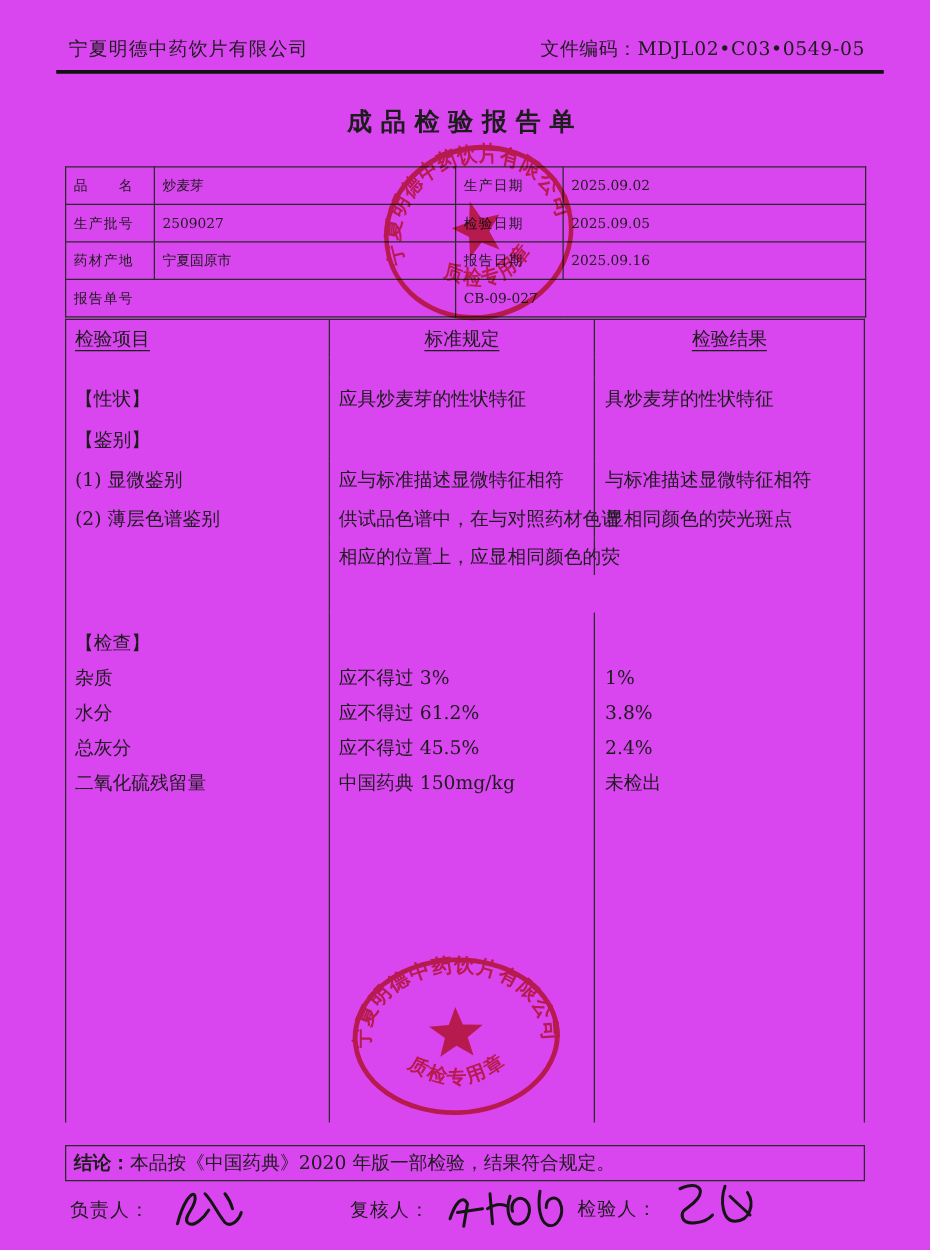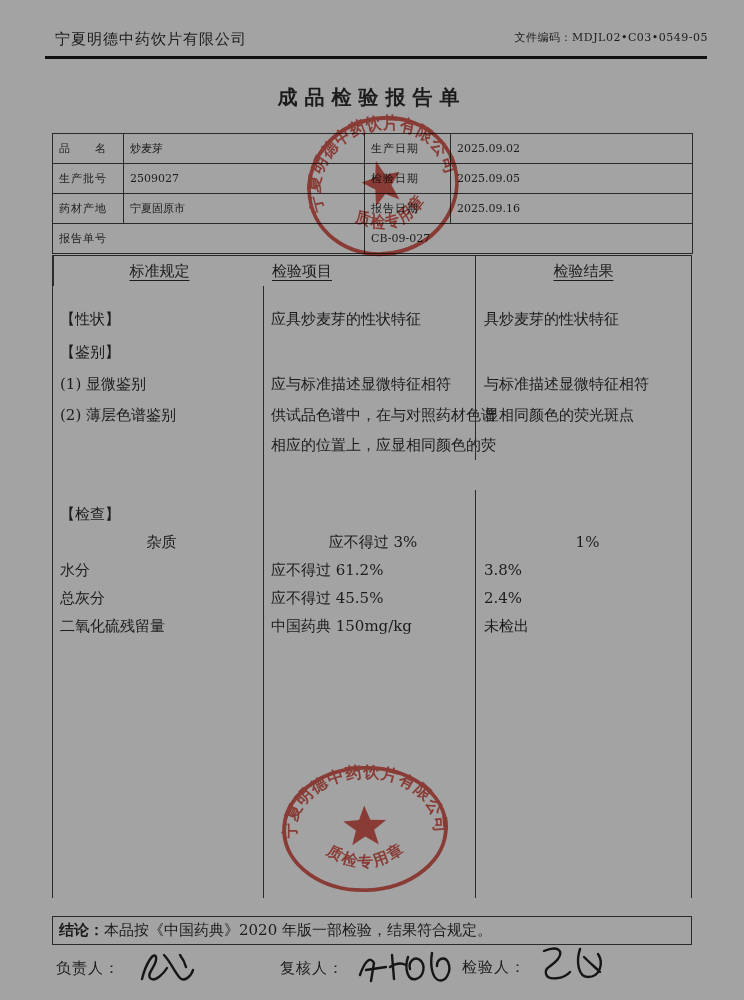--- a/index.html
+++ b/index.html
@@ -4,28 +4,28 @@
 <style>
   :root{
     --ink:#1c1c1c;
     --line:#2a2a2a;
     --red:#cf3a2e;
   }
   html,body{margin:0;padding:0;background:#ffffff;}
   .page{
     position:relative;
     width:744px;height:1000px;
-    background:#a3a3a3;
+    background:#d946ef;
     font-family:"DejaVu Serif","Liberation Serif",serif;
     color:var(--ink);
     overflow:hidden;
   }
   
   .hdr-company{position:absolute;left:55px;top:30px;font-size:15px;letter-spacing:1px;}
-  .hdr-code{position:absolute;right:36px;top:30px;font-size:11px;letter-spacing:.5px;}
+  .hdr-code{position:absolute;right:52px;top:30px;font-size:15px;letter-spacing:.5px;}
   .hdr-rule{position:absolute;left:45px;top:56px;width:662px;height:3px;background:#111;}
   .doc-title{
     position:absolute;left:0;top:84px;width:744px;text-align:center;
     font-size:20px;font-weight:bold;letter-spacing:7px;
   }
   
   .info-table{
     position:absolute;left:52px;top:133px;width:640px;
     border-collapse:collapse;table-layout:fixed;
   }
@@ -110,22 +110,22 @@
     </tr>
     <tr>
       <td class="lbl" colspan="2">报告单号</td>
       <td colspan="2">CB-09-027</td>
     </tr>
   </tbody>
     </table>
 
   <div class="rpt">
     <div class="trow rpt-head" style="height:30px;line-height:30px;">
+      <div class="c c1"><span>检验项目</span></div>
       <div class="c c2"><span>标准规定</span></div>
-      <div class="c c1"><span>检验项目</span></div>
       <div class="c c3"><span>检验结果</span></div>
     </div>
     <div class="trow" style="height:16px;">
       <div class="c c1"></div>
         <div class="c c2"></div>
         <div class="c c3"></div>
     </div>
     <div class="trow" style="height:34px;line-height:34px;">
       <div class="c c1">【性状】</div>
       <div class="c c2">应具炒麦芽的性状特征</div>
@@ -158,21 +158,21 @@
     <div class="trow" style="height:10px;">
       <div class="c c1"></div>
         <div class="c c2"></div>
         <div class="c c3"></div>
     </div>
     <div class="trow" style="height:28px;line-height:28px;">
       <div class="c c1">【检查】</div>
       <div class="c c2"></div>
       <div class="c c3"></div>
     </div>
-    <div class="trow" style="height:28px;line-height:28px;text-align:center;">
+    <div class="trow" style="height:28px;line-height:28px;">
       <div class="c c1">杂质</div>
       <div class="c c2">应不得过 3%</div>
       <div class="c c3">1%</div>
     </div>
     <div class="trow" style="height:28px;line-height:28px;">
       <div class="c c1">水分</div>
       <div class="c c2">应不得过 61.2%</div>
       <div class="c c3">3.8%</div>
     </div>
     <div class="trow" style="height:28px;line-height:28px;">

